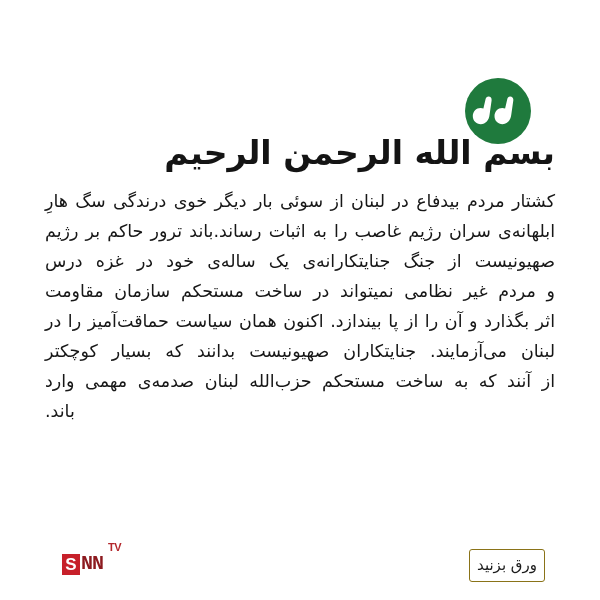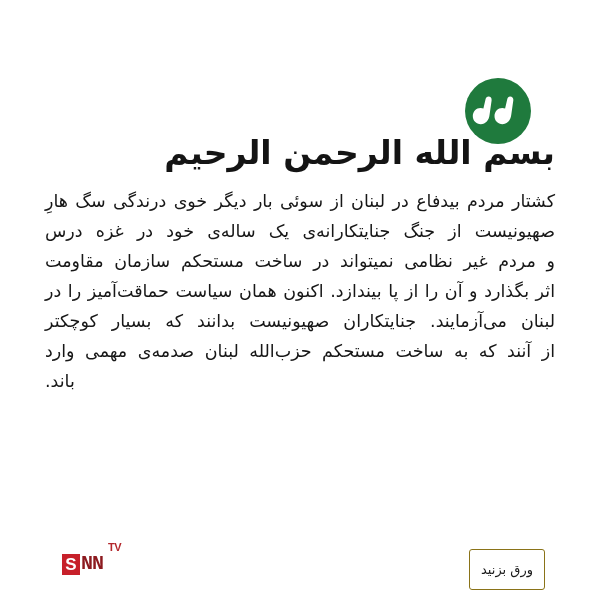--- a/index.html
+++ b/index.html
@@ -118,26 +118,26 @@
     color:#8C1A1F;
     letter-spacing:-1px;
     line-height:22px;
     font-family:Liberation Mono, monospace;
   }
   .swipe-btn{
     position:absolute;
     top:9px;
     left:469px;
     width:76px;
-    height:41px;
+    height:33px;
     border:1px solid #8A7318;
     border-radius:3px;
     background:transparent;
     color:#1B1B1B;
-    font-size:13px;
+    font-size:15px;
     line-height:23px;
     text-align:center;
     direction:rtl;
     font-family:"DejaVu Sans",sans-serif;
     padding:0;
     box-sizing:border-box;
   }
 </style>
 </head>
 <body>
@@ -151,20 +151,23 @@
         <path d="M45.2 18.5 C47.3 18.5 48.6 20.2 48.3 22.4 L46.3 36.6 C45.8 42.3 42.3 46.2 37.5 46.2 C32.9 46.2 29.5 42.7 29.5 38.0 C29.5 33.4 32.9 29.9 37.3 29.9 C38.4 29.9 39.3 30.1 40.1 30.4 L42.3 21.0 C42.7 19.4 43.7 18.5 45.2 18.5 Z"></path>
       </g>
     </svg>
   </div>
 
   <div class="title">بسم الله الرحمن الرحیم</div>
 
   <div class="body-text">
     <p>
         <span class="line">کشتار مردم بیدفاع در لبنان از سوئی بار دیگر خوی درندگی سگ هارِ</span>
+      </p>
+    <p>
+        <span class="line">ابلهانه‌ی سران رژیم غاصب را به اثبات رساند.باند ترور حاکم بر رژیم</span>
       </p>
     <p>
         <span class="line">صهیونیست از جنگ جنایتکارانه‌ی یک ساله‌ی خود در غزه درس</span>
       </p>
     <p>
         <span class="line">و مردم غیر نظامی نمیتواند در ساخت مستحکم سازمان مقاومت</span>
       </p>
     <p>
         <span class="line">اثر بگذارد و آن را از پا بیندازد. اکنون همان سیاست حماقت‌آمیز را در</span>
       </p>

